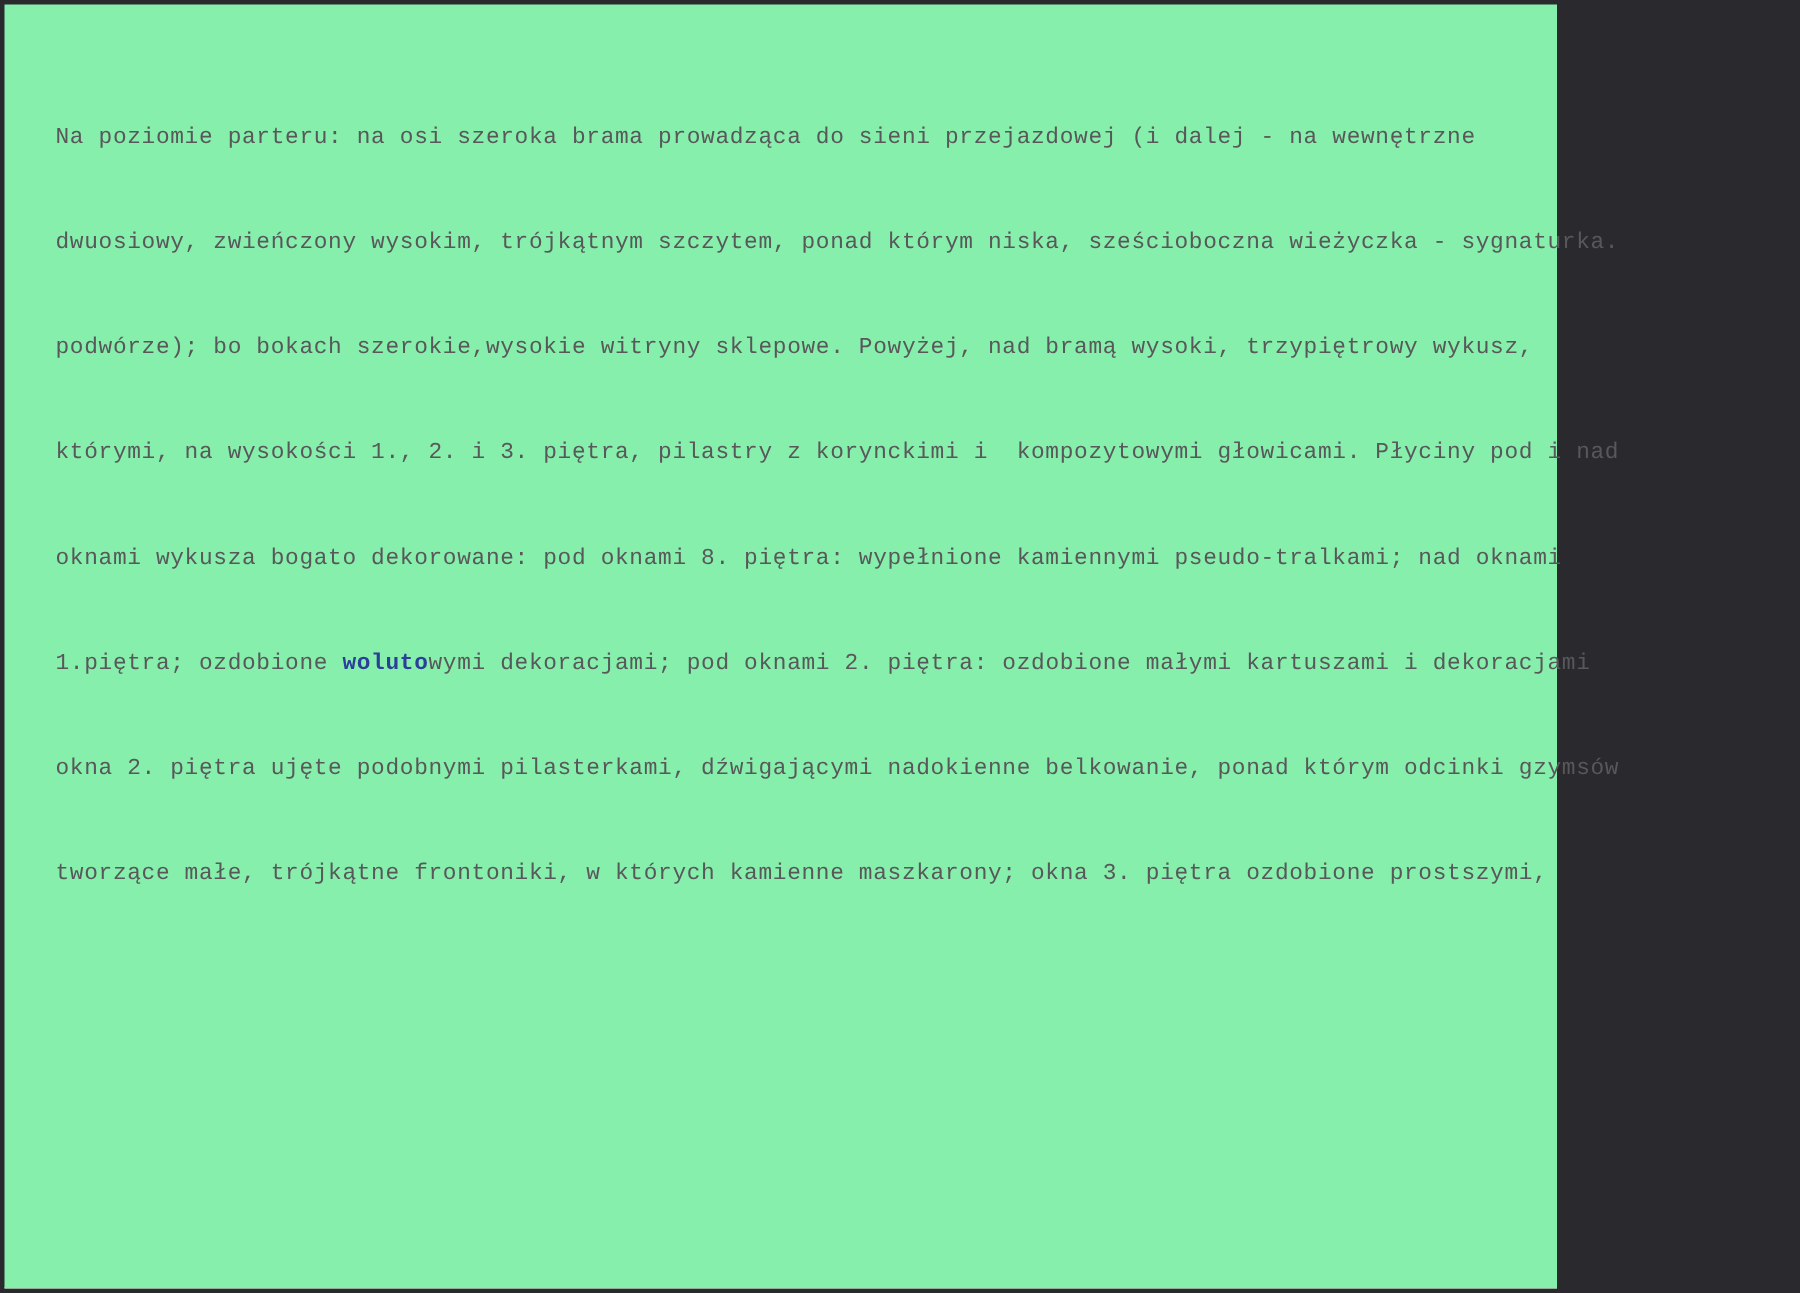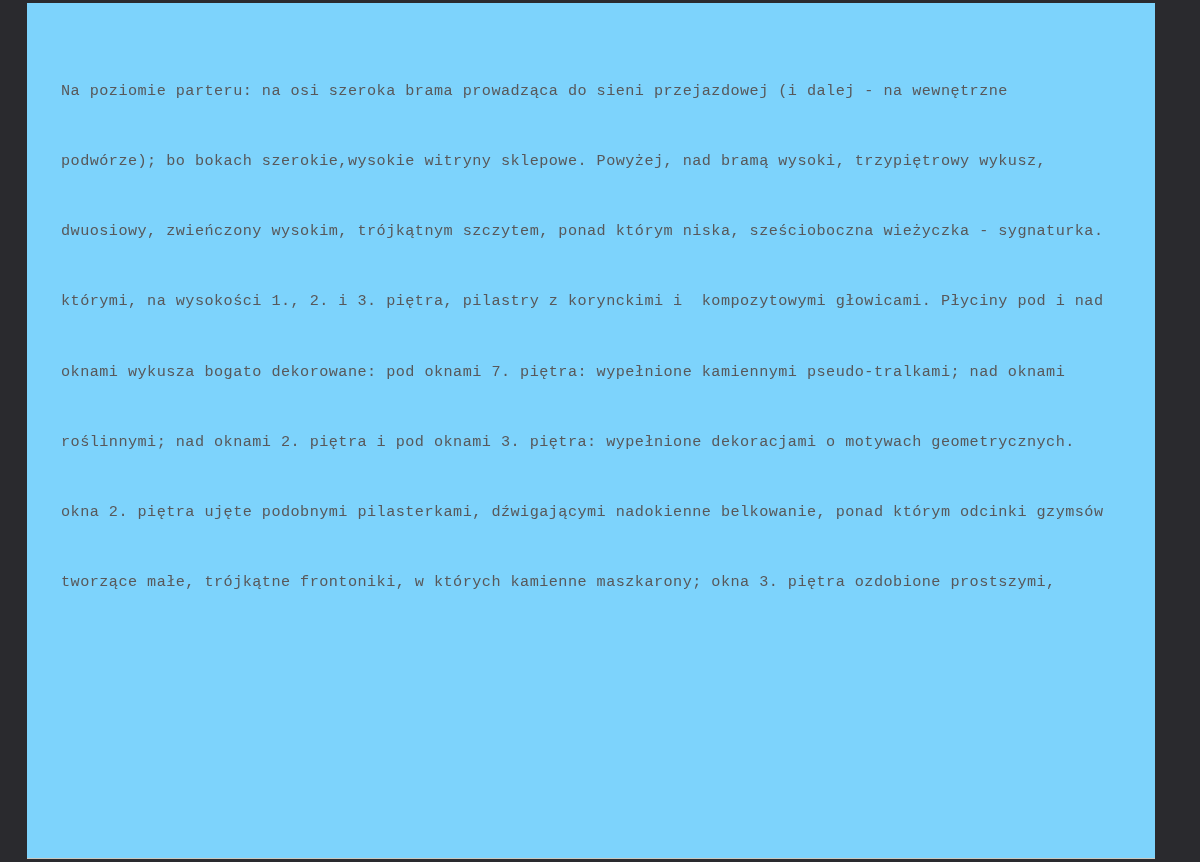--- a/index.html
+++ b/index.html
@@ -7,26 +7,25 @@
       padding: 0;
       width: 1200px;
       height: 862px;
       overflow: hidden;
       background: #2a2a2e;
     }
     .page {
       position: absolute;
       left: 3px;
       top: 3px;
-      width: 1128px;
+      width: 1035px;
       height: 856px;
-      background: #7dd3fc;
+      background: #86efac;
       box-sizing: border-box;
       border-bottom: 1px solid #c9c8c0;
-      margin-left: 24px;
     }
     .text {
       position: absolute;
       left: 34px;
       top: 30px;
       width: 1150px;
       font-family: "Liberation Mono", "DejaVu Sans Mono", monospace;
       font-size: 15.2px;
       line-height: 23.4px;
       color: #58585a;
@@ -41,25 +40,25 @@
       color: #2b3f9a;
       font-weight: bold;
     }
   </style>
 </head>
 <body>
 
 <div class="page">
   <div class="text">
     <span class="line">Na poziomie parteru: na osi szeroka brama prowadząca do sieni przejazdowej (i dalej - na wewnętrzne</span>
+    <span class="line">dwuosiowy, zwieńczony wysokim, trójkątnym szczytem, ponad którym niska, sześcioboczna wieżyczka - sygnaturka.</span>
     <span class="line">podwórze); bo bokach szerokie,wysokie witryny sklepowe. Powyżej, nad bramą wysoki, trzypiętrowy wykusz,</span>
-    <span class="line">dwuosiowy, zwieńczony wysokim, trójkątnym szczytem, ponad którym niska, sześcioboczna wieżyczka - sygnaturka.</span>
     <span class="line">którymi, na wysokości 1., 2. i 3. piętra, pilastry z korynckimi i  kompozytowymi głowicami. Płyciny pod i nad</span>
-    <span class="line">oknami wykusza bogato dekorowane: pod oknami 7. piętra: wypełnione kamiennymi pseudo-tralkami; nad oknami</span>
-    <span class="line">roślinnymi; nad oknami 2. piętra i pod oknami 3. piętra: wypełnione dekoracjami o motywach geometrycznych.</span>
+    <span class="line">oknami wykusza bogato dekorowane: pod oknami 8. piętra: wypełnione kamiennymi pseudo-tralkami; nad oknami</span>
+    <span class="line"><span>1.piętra; ozdobione </span><span class="ink">woluto</span><span>wymi dekoracjami; pod oknami 2. piętra: ozdobione małymi kartuszami i dekoracjami</span></span>
     <span class="line">okna 2. piętra ujęte podobnymi pilasterkami, dźwigającymi nadokienne belkowanie, ponad którym odcinki gzymsów</span>
     <span class="line">tworzące małe, trójkątne frontoniki, w których kamienne maszkarony; okna 3. piętra ozdobione prostszymi,</span>
     
     
     
     
     
     
     
     

